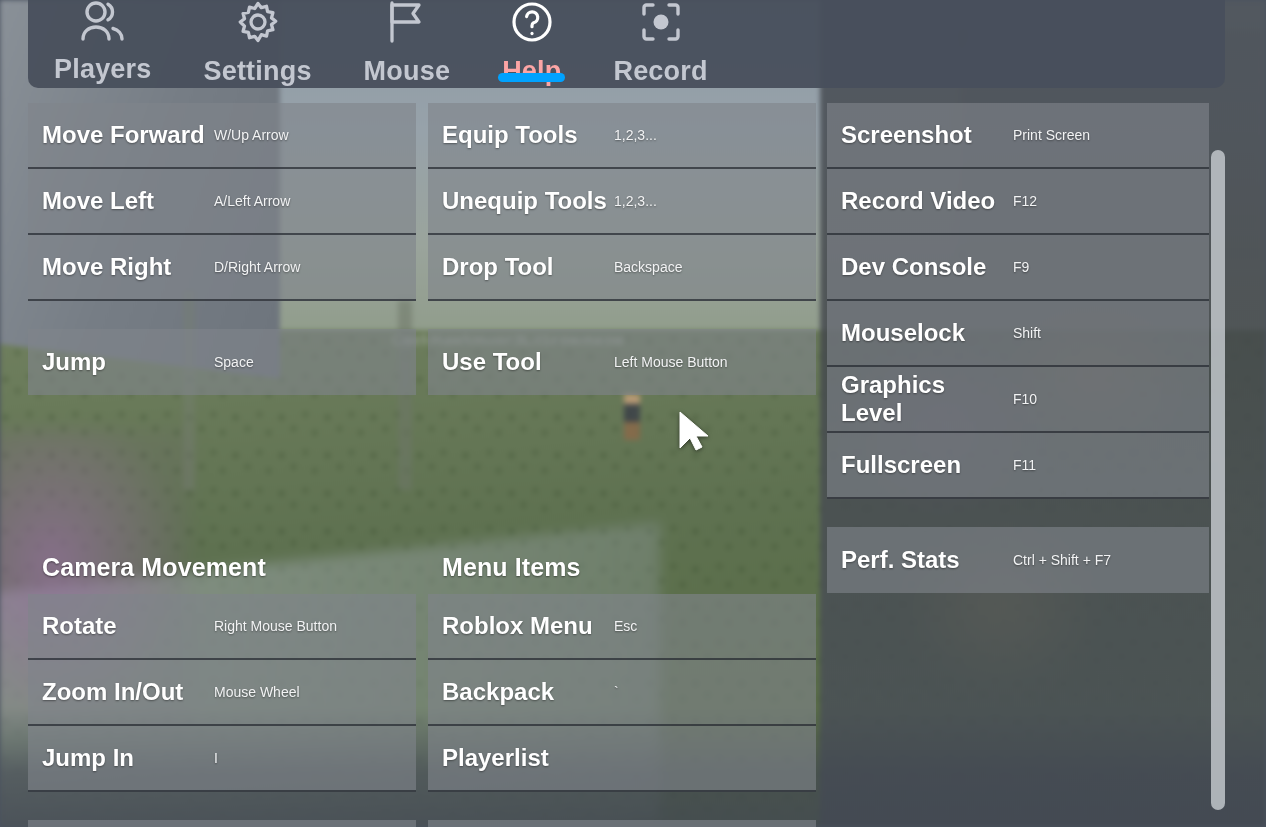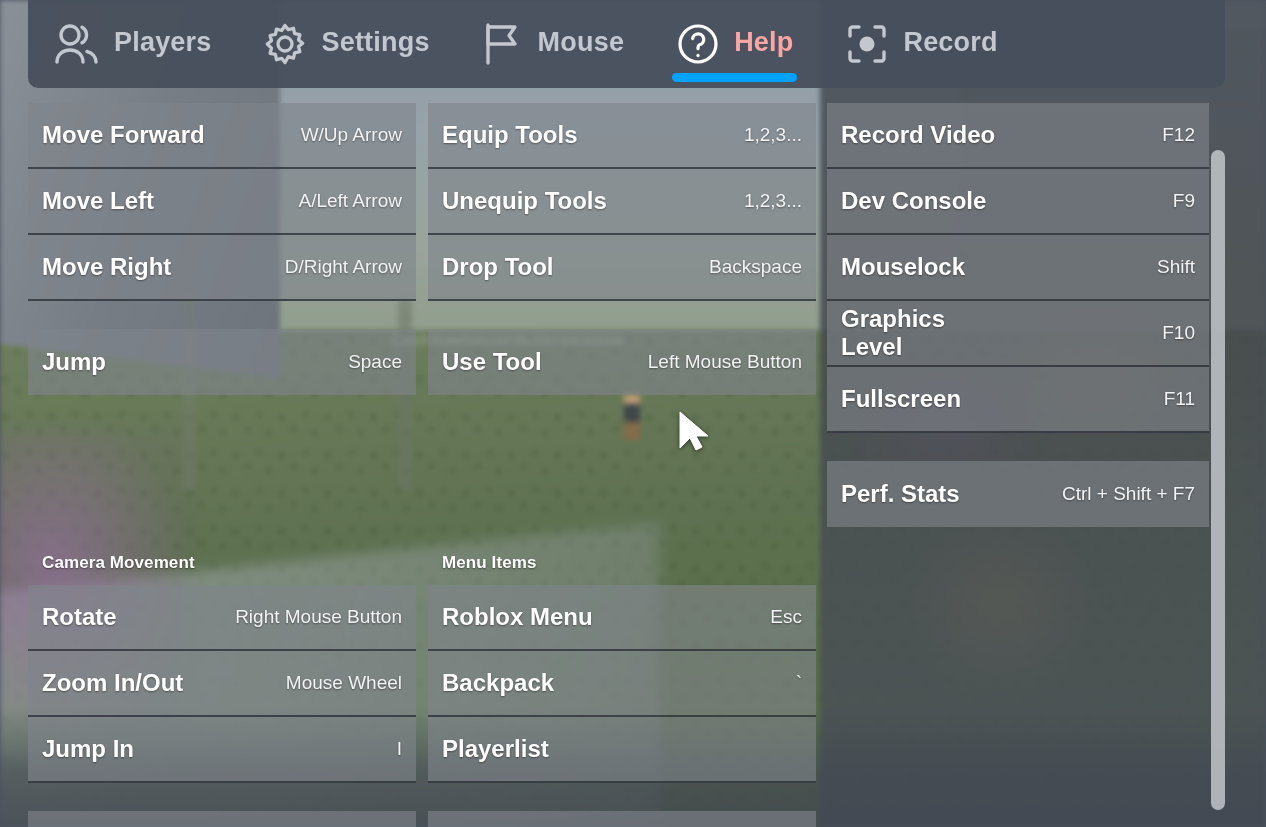--- a/index.html
+++ b/index.html
@@ -164,20 +164,21 @@
 
   .tab {
     position: relative;
     height: 88px;
     display: flex;
     align-items: center;
     gap: 14px;
     padding: 0 26px;
     cursor: pointer;
     user-select: none;
+    flex-direction: column;
   }
   .tab .tab-label {
     font-size: 27px;
     font-weight: 700;
     color: #c3c7d0;
     letter-spacing: .2px;
     line-height: 1;
     padding-bottom: 4px;
   }
   .tab.active .tab-label { color: #fca5a5; }
@@ -202,21 +203,21 @@
   .kb-col {
     position: absolute;
   }
   #col1 { left: 28px;  top: 103px; width: 388px; }
   #col2 { left: 428px; top: 103px; width: 388px; }
   #col3 { left: 827px; top: 103px; width: 382px; }
   #col1b { left: 28px;  top: 553px; width: 388px; }
   #col2b { left: 428px; top: 553px; width: 388px; }
 
   .section-title {
-    font-size: 17px;
+    font-size: 25px;
     font-weight: 700;
     color: #ffffff;
     padding: 0 0 12px 14px;
     letter-spacing: .1px;
     text-shadow: 0 1px 2px rgba(0,0,0,.45);
   }
 
   .kb-row {
     display: flex;
     align-items: center;
@@ -231,26 +232,25 @@
     width: 172px;
     flex: 0 0 172px;
     font-size: 24px;
     font-weight: 700;
     color: #ffffff;
     line-height: 1.18;
     text-shadow: 0 1px 2px rgba(0,0,0,.4);
   }
   .kb-key {
     flex: 1;
-    font-size: 19px;
+    font-size: 14px;
     font-weight: 400;
     color: #f2f3f4;
     line-height: 1.18;
     text-shadow: 0 1px 2px rgba(0,0,0,.4);
-    text-align: right;
   }
 
   
   #scrollbar-track {
     position: absolute;
     left: 1210px; top: 103px;
     width: 16px; height: 724px;
   }
   #scrollbar-thumb {
     position: absolute;
@@ -390,20 +390,24 @@
       <div class="kb-key">Backspace</div>
     </div>
     <div class="kb-row">
       <div class="kb-action">Use Tool</div>
       <div class="kb-key">Left Mouse Button</div>
     </div>
   </div>
 
   <div class="kb-col" id="col3">
     <div class="kb-row">
+      <div class="kb-action">Screenshot</div>
+      <div class="kb-key">Print Screen</div>
+    </div>
+    <div class="kb-row">
       <div class="kb-action">Record Video</div>
       <div class="kb-key">F12</div>
     </div>
     <div class="kb-row">
       <div class="kb-action">Dev Console</div>
       <div class="kb-key">F9</div>
     </div>
     <div class="kb-row">
       <div class="kb-action">Mouselock</div>
       <div class="kb-key">Shift</div>

